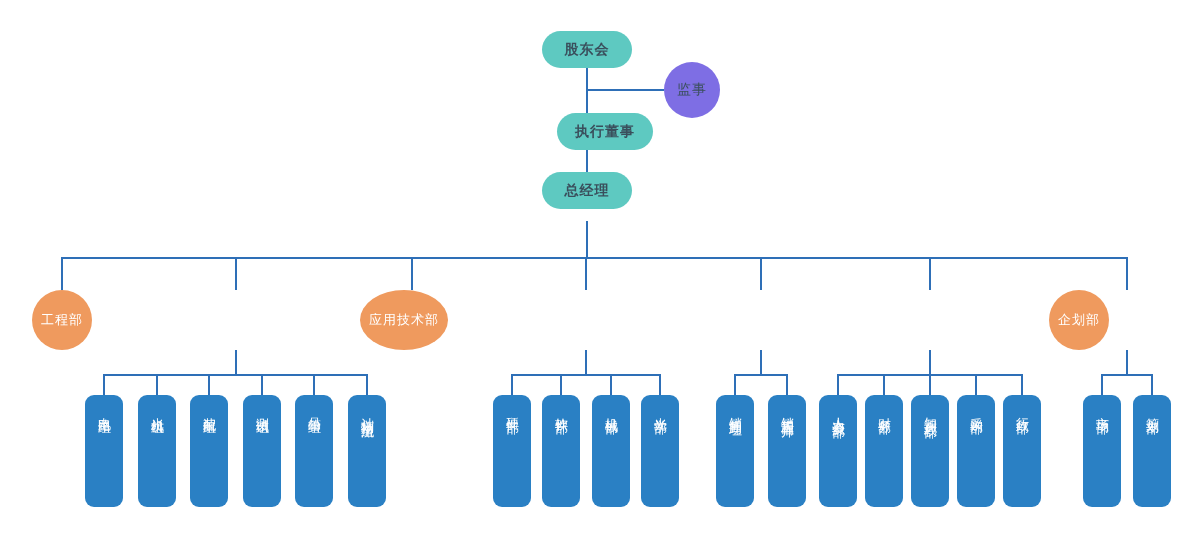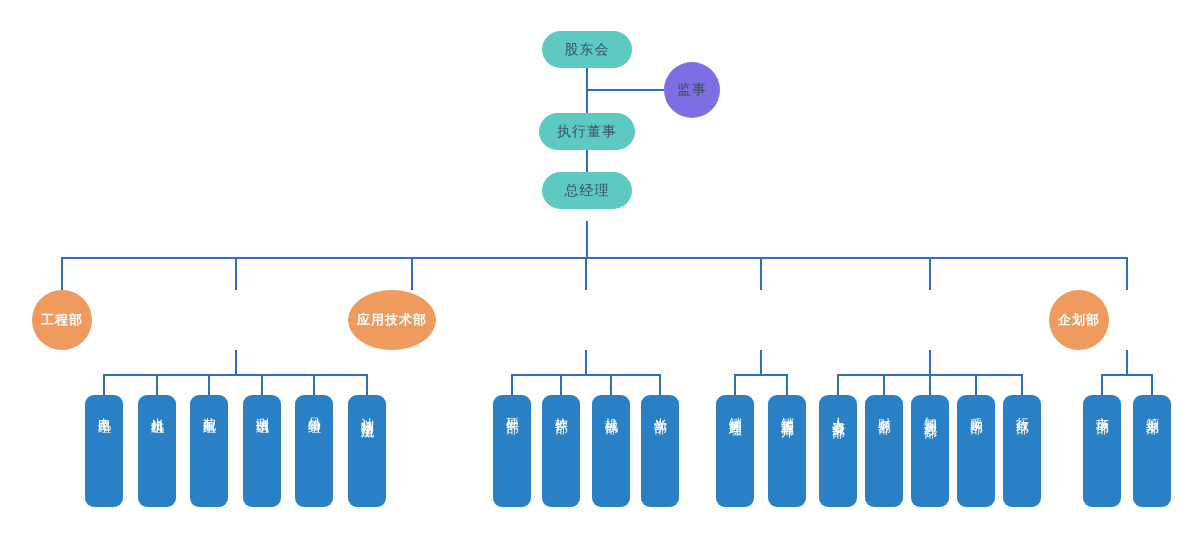--- a/index.html
+++ b/index.html
@@ -8,35 +8,35 @@
 
   
   .hline,.vline{position:absolute;background:var(--line,#2e6fb7);}
   .hline{height:2px;}
   .vline{width:2px;}
 
   
   .pill{
     position:absolute;display:flex;align-items:center;justify-content:center;
     background:var(--teal,#5ec9c1);border-radius:19px;
-    color:var(--dark-text,#3a4f5c);font-size:14px;font-weight:400;letter-spacing:1px;
+    color:var(--dark-text,#3a4f5c);font-size:14px;font-weight:700;letter-spacing:1px;
   }
 
   
   .circle-purple{
     position:absolute;display:flex;align-items:center;justify-content:center;
     background:var(--purple,#7e6ee4);border-radius:50%;
     color:var(--dark-text,#3a4f5c);font-size:14px;font-weight:400;letter-spacing:1px;
   }
 
   
   .circle-orange{
     position:absolute;display:flex;align-items:center;justify-content:center;
     background:var(--orange,#ef9a5e);border-radius:50%;
-    color:var(--light-text,#ffffff);font-size:13px;font-weight:700;letter-spacing:1px;
+    color:var(--light-text,#ffffff);font-size:13px;font-weight:400;letter-spacing:1px;
     text-align:left;line-height:1.1;
   }
 
   
   .vnode{
     position:absolute;width:38px;height:112px;border-radius:9px;
     background:var(--blue,#2a80c4);
     display:flex;justify-content:center;align-items:flex-start;padding-top:12px;box-sizing:border-box;
   }
   .vnode span{
@@ -95,31 +95,31 @@
   <div class="hline" style="left:1101px;top:374px;width:52px"></div>
   <div class="vline" style="left:1101px;top:374px;height:21px"></div>
   <div class="vline" style="left:1151px;top:374px;height:21px"></div>
 
   <div class="pill" style="left:542px;top:31px;width:90px;height:37px">
     <span>股东会</span>
   </div>
   <div class="circle-purple" style="left:664px;top:62px;width:56px;height:56px">
     <span>监事</span>
   </div>
-  <div class="pill" style="left:539px;top:113px;width:96px;height:37px">
+  <div class="pill" style="left:557px;top:113px;width:96px;height:37px">
     <span>执行董事</span>
   </div>
   <div class="pill" style="left:542px;top:172px;width:90px;height:37px">
     <span>总经理</span>
   </div>
 
   <div class="circle-orange" style="left:32px;top:290px;width:60px;height:60px">
     <span>工程部</span>
   </div>
-  <div class="circle-orange" style="left:348px;top:290px;width:88px;height:60px">
+  <div class="circle-orange" style="left:360px;top:290px;width:88px;height:60px">
     <span>应用技术部</span>
   </div>
   <div class="circle-orange" style="left:1049px;top:290px;width:60px;height:60px">
     <span>企划部</span>
   </div>
 
   <div class="vnode" style="left:85px;top:395px">
     <span>电路组</span>
   </div>
   <div class="vnode" style="left:138px;top:395px">

